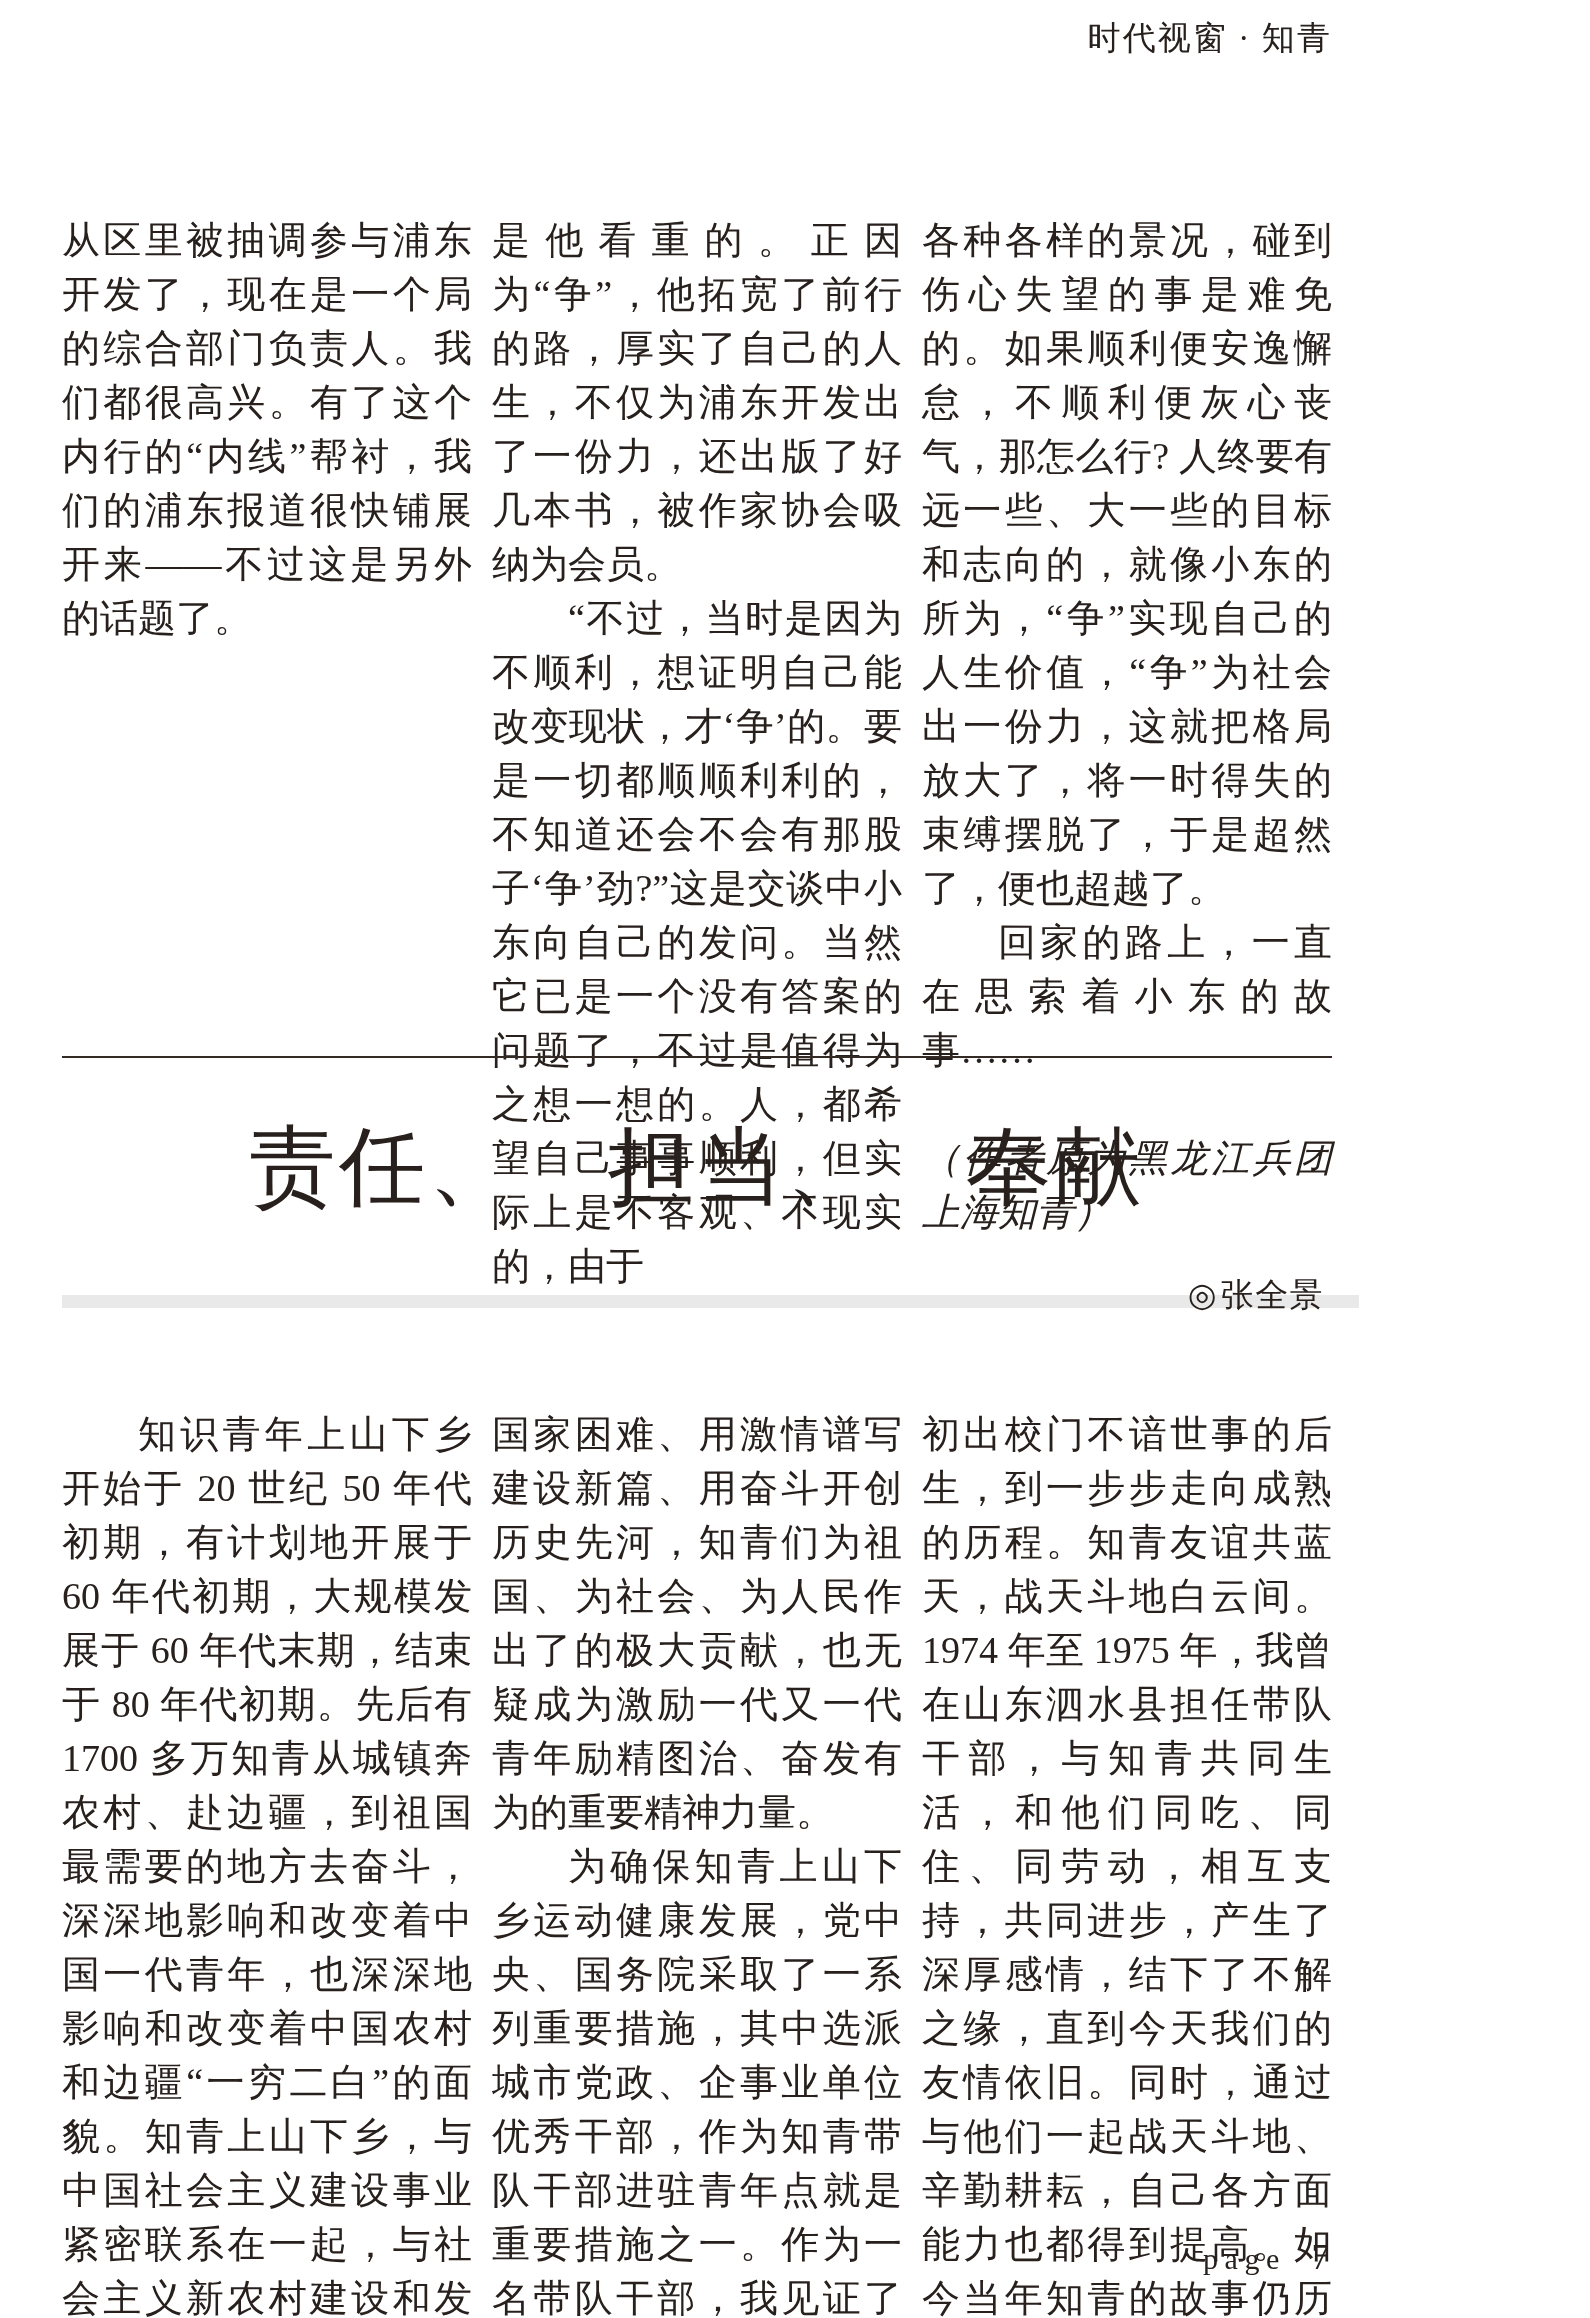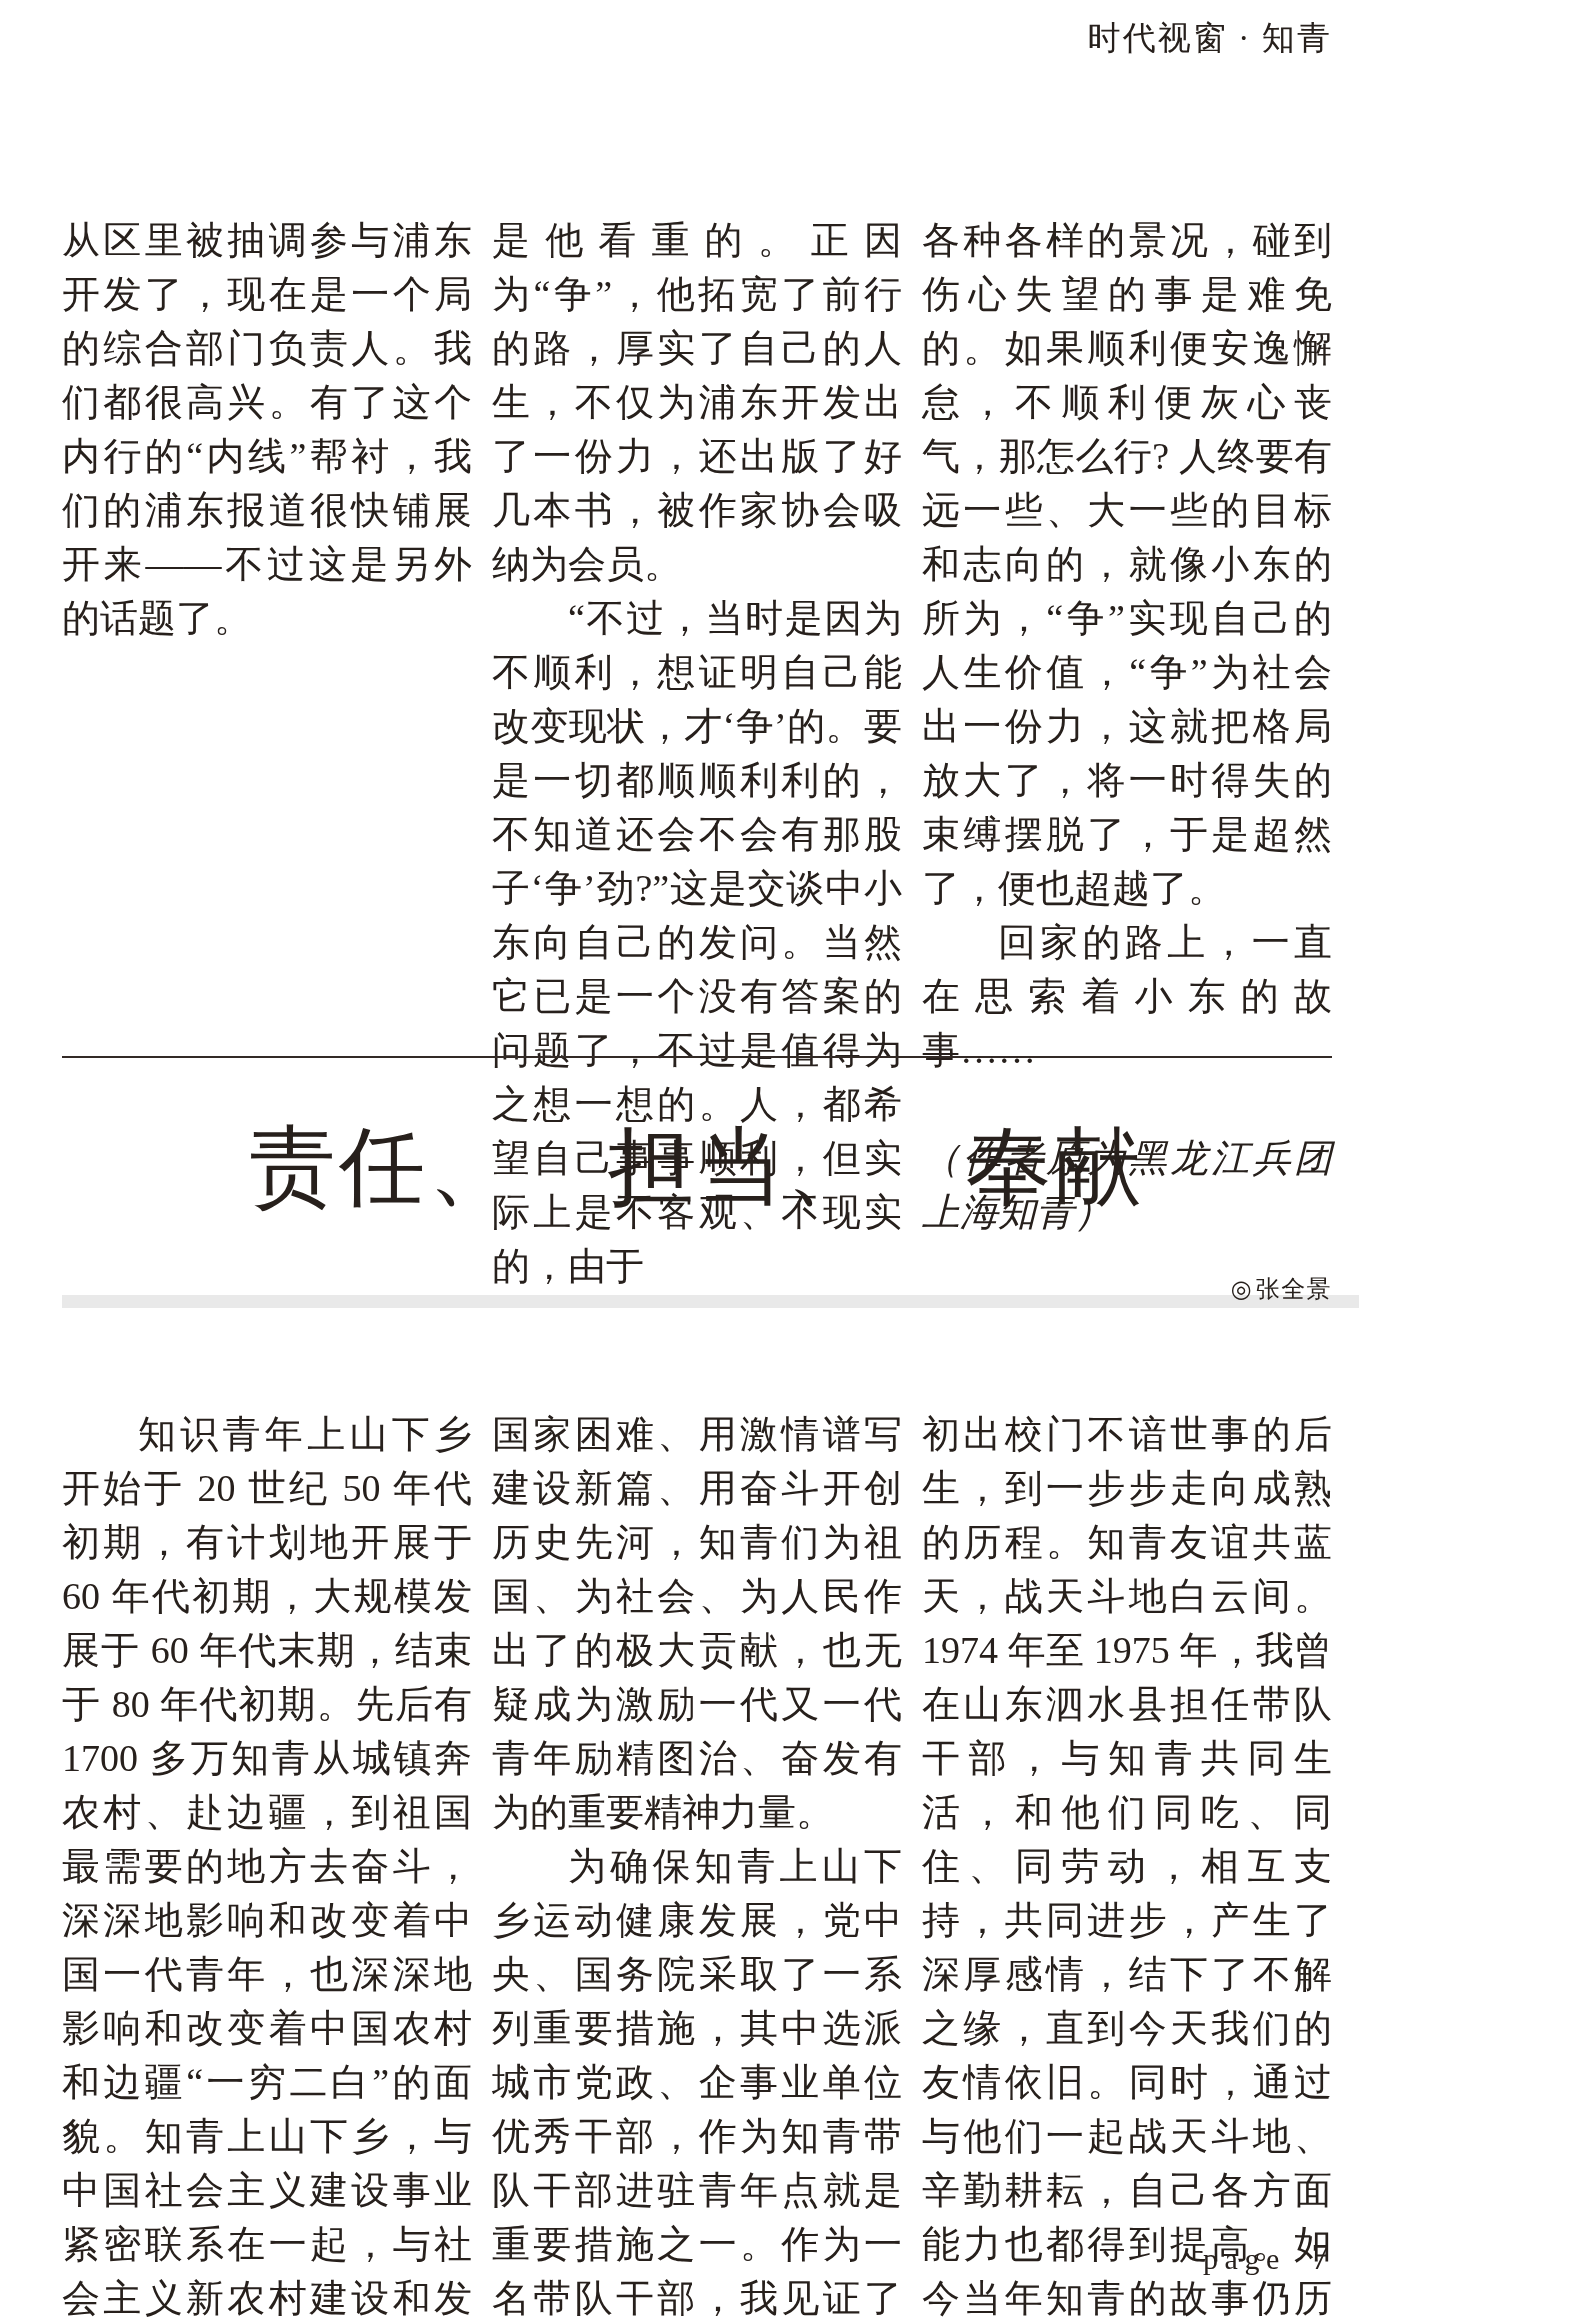--- a/index.html
+++ b/index.html
@@ -66,23 +66,23 @@
     position: absolute;
     top: 1295px;
     left: 62px;
     width: 1297px;
     height: 12.8px;
     background: #e9e9e9;
   }
   .byline {
     position: absolute;
     top: 1273px;
-    right: 62px;
+    right: 70px;
     font-family: "Liberation Sans", "DejaVu Sans", sans-serif;
-    font-size: 24px;
+    font-size: 33px;
     letter-spacing: 1.4px;
     white-space: nowrap;
   }
   .byline .marker { font-weight: normal; margin-right: 2.8px; }
   .footer {
     position: absolute;
     bottom: 41px;
     right: 65px;
     font-size: 30px;
     letter-spacing: 0.22em;

